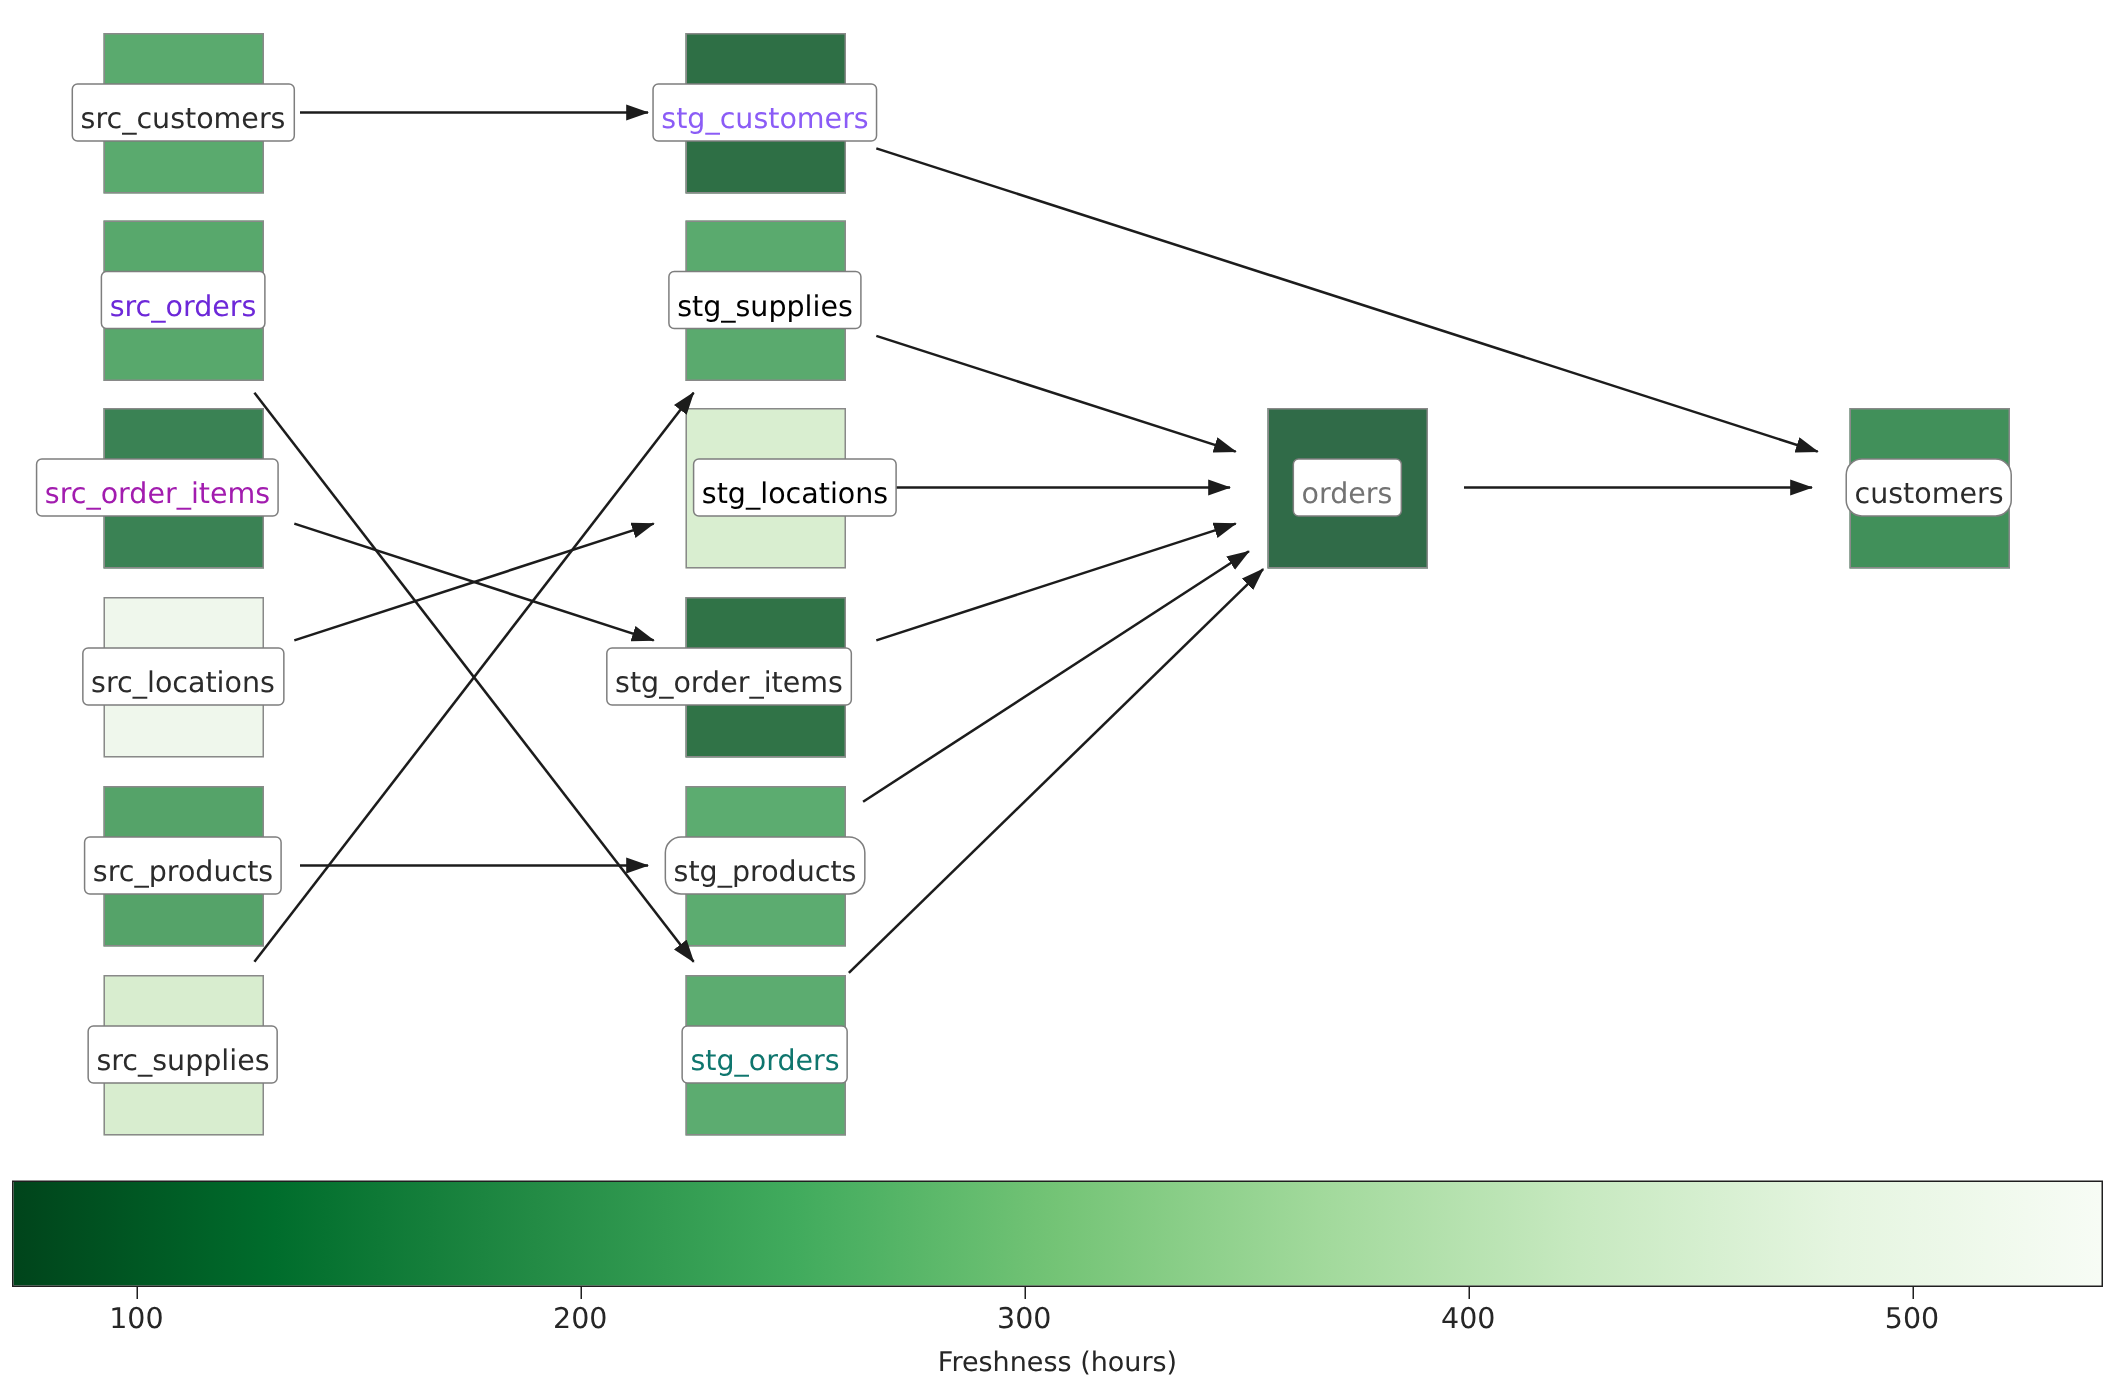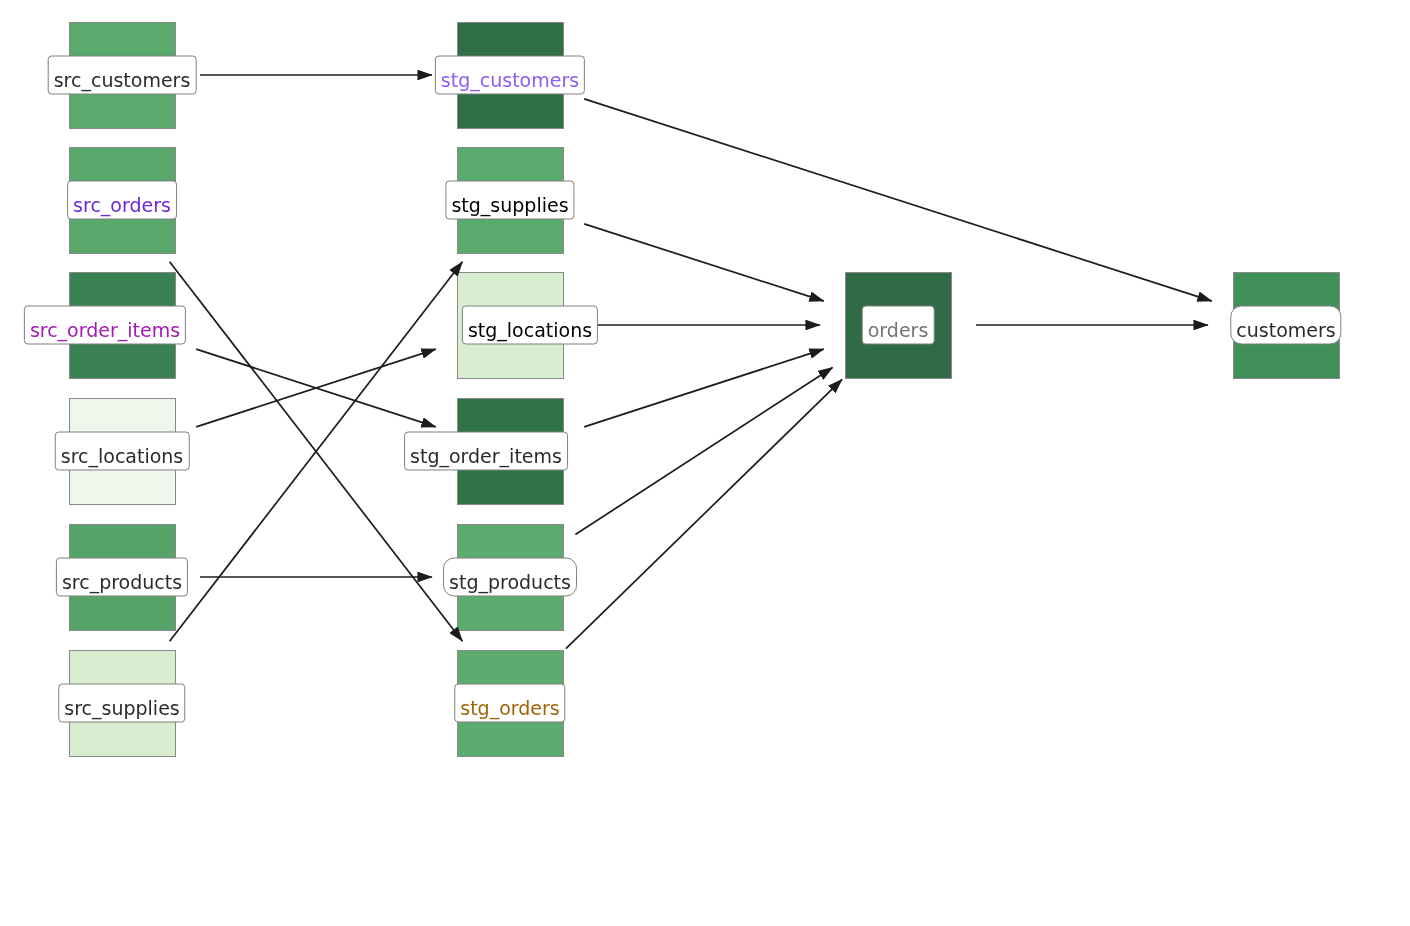--- a/index.html
+++ b/index.html
@@ -89,19 +89,35 @@
         <div class="node-label" style="left: 122px; top: 200px; color: #6d28d9;">src_orders</div>
         <div class="node-label" style="left: 105px; top: 325px; color: #a21caf;">src_order_items</div>
         <div class="node-label" style="left: 122px; top: 451px; color: rgb(43, 43, 43);">src_locations</div>
         <div class="node-label" style="left: 122px; top: 577px; color: rgb(43, 43, 43);">src_products</div>
         <div class="node-label" style="left: 122px; top: 703px; color: rgb(43, 43, 43);">src_supplies</div>
         <div class="node-label" style="left: 510px; top: 75px; color: #8b5cf6;">stg_customers</div>
         <div class="node-label" style="left: 510px; top: 200px; color: #000000;">stg_supplies</div>
         <div class="node-label" style="left: 510px; top: 325px; color: #000000; margin-left: 20px;">stg_locations</div>
         <div class="node-label" style="left: 486px; top: 451px; color: rgb(43, 43, 43);">stg_order_items</div>
         <div class="node-label" style="left: 510px; top: 577px; color: rgb(43, 43, 43); border-radius: 11px;">stg_products</div>
-        <div class="node-label" style="left: 510px; top: 703px; color: #a16207;">stg_orders</div>
+        <div class="node-label" style="left: 510px; top: 703px; color: #0f766e;">stg_orders</div>
         <div class="node-label" style="left: 898px; top: 325px; color: #737373;">orders</div>
         <div class="node-label" style="left: 1286px; top: 325px; color: rgb(43, 43, 43); border-radius: 11px;">customers</div>
       </div>
   </div>
 
+  <div class="colorbar-area">
+    <div class="colorbar-gradient" id="cb-gradient" style="background: linear-gradient(90deg, rgb(0, 68, 27) 0%, rgb(0, 109, 44) 12.5%, rgb(35, 139, 69) 25%, rgb(65, 171, 93) 37.5%, rgb(116, 196, 118) 50%, rgb(161, 217, 155) 62.5%, rgb(199, 233, 192) 75%, rgb(229, 245, 224) 87.5%, rgb(247, 252, 245) 100%);"></div>
+    <div id="cb-ticks">
+        <div class="cb-tick" style="left: 90.9px;"></div>
+        <div class="cb-tick-label" style="left: 90.9px;">100</div>
+        <div class="cb-tick" style="left: 386.8px;"></div>
+        <div class="cb-tick-label" style="left: 386.8px;">200</div>
+        <div class="cb-tick" style="left: 682.8px;"></div>
+        <div class="cb-tick-label" style="left: 682.8px;">300</div>
+        <div class="cb-tick" style="left: 978.8px;"></div>
+        <div class="cb-tick-label" style="left: 978.8px;">400</div>
+        <div class="cb-tick" style="left: 1274.7px;"></div>
+        <div class="cb-tick-label" style="left: 1274.7px;">500</div>
+      </div>
+    <div class="colorbar-label">Freshness (hours)</div>
+  </div>
 </div>
 
 </body></html>

